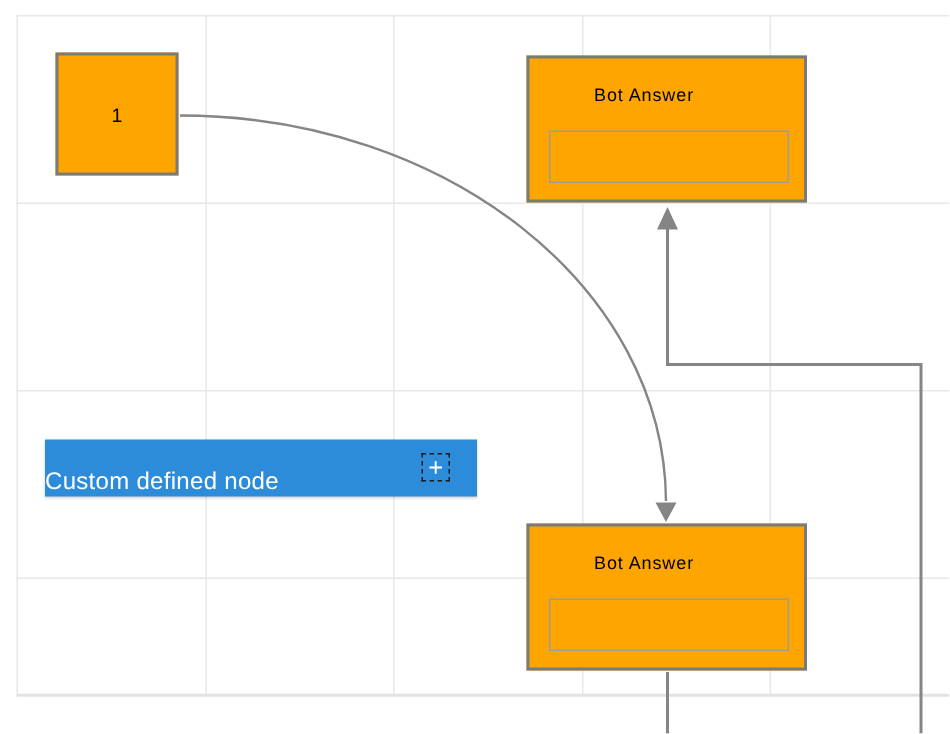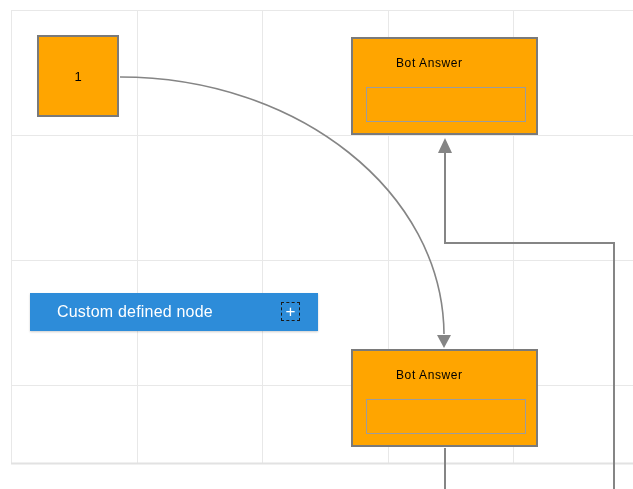--- a/index.html
+++ b/index.html
@@ -24,22 +24,22 @@
     position:absolute;left:11px;top:17px;
     font-size:12px;letter-spacing:0.6px;color:#000000;white-space:nowrap;margin-left:32px;
   }
   .bot-input{
     position:absolute;left:13px;top:48px;width:160px;height:35px;
     border:1px solid #9c9c9c;box-sizing:border-box;background:transparent;
   }
   .custom-node{
     left:30px;top:293px;width:288px;height:38px;
     background:#2d8cd9;color:#ffffff;
-    display:flex;align-items:center;
-    padding-left:27px;box-sizing:border-box;
+    display:flex;align-items:flex-end;
+    box-sizing:border-box;
     font-size:16px;letter-spacing:0.2px;
     box-shadow:0 1px 2px rgba(0,0,0,0.2);
   }
   .plus-box{
     position:absolute;left:251px;top:9px;width:19px;height:19px;
     border:1px dashed #1a1a1a;box-sizing:border-box;
     display:flex;align-items:center;justify-content:center;
     color:#ffffff;font-size:17px;line-height:1;font-weight:400;
     cursor:pointer;
   }

